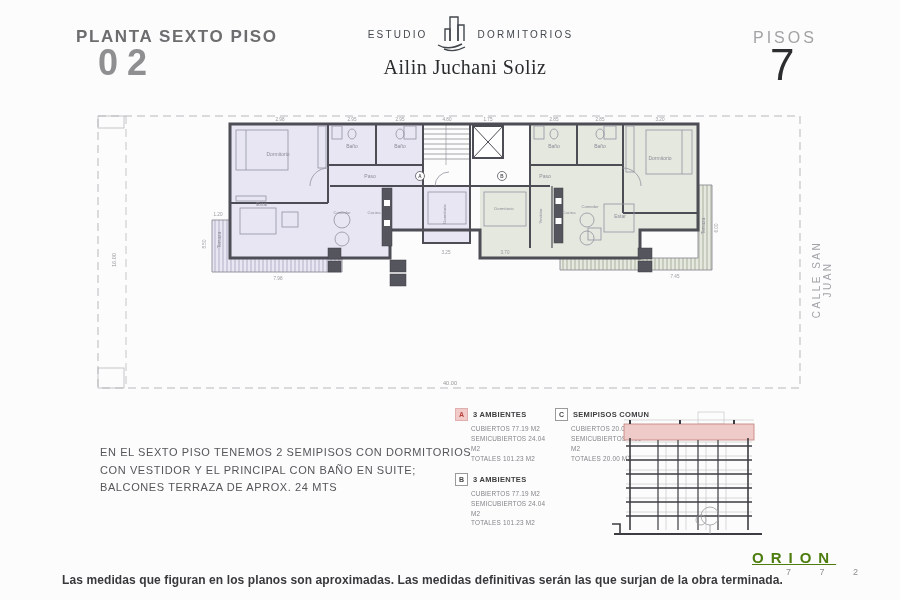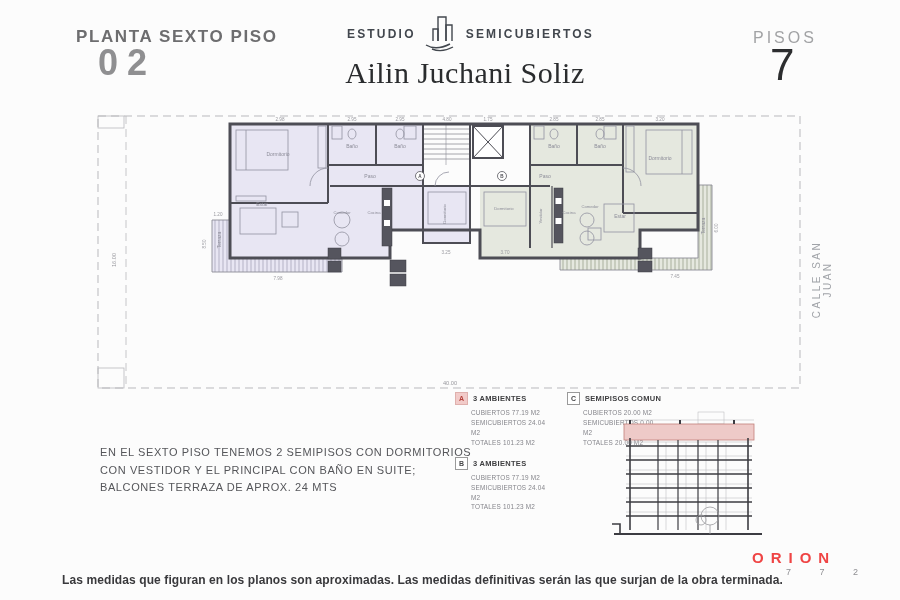--- a/index.html
+++ b/index.html
@@ -5,49 +5,49 @@
   html,body{margin:0;padding:0;}
   .stage{position:relative;width:900px;height:600px;background:#fcfcfc;overflow:hidden;
          font-family:"Liberation Sans",sans-serif;}
   
   .plan-label{position:absolute;left:76px;top:27px;font-size:17px;font-weight:bold;
               color:#6d6d6f;letter-spacing:1.6px;}
   .plan-number{position:absolute;left:98px;top:42px;font-size:36px;font-weight:bold;
                color:#8f8f91;letter-spacing:9px;}
   .brand{position:absolute;left:383px;top:10px;width:175px;height:48px;display:flex;
          align-items:center;justify-content:center;gap:4px;}
-  .brand-word{font-size:12px;font-weight:bold;letter-spacing:2.2px;color:#42474e;}
+  .brand-word{font-size:10px;font-weight:normal;letter-spacing:2.2px;color:#42474e;}
   .main-title{position:absolute;left:300px;top:56px;width:330px;text-align:center;
-              font-family:"Liberation Serif",serif;font-size:30px;color:#2a2c2e;letter-spacing:.5px;}
+              font-family:"Liberation Serif",serif;font-size:20px;color:#2a2c2e;letter-spacing:.5px;}
   .pisos-label{position:absolute;left:753px;top:29px;font-size:16px;color:#a2a3a5;letter-spacing:3px;}
   .pisos-number{position:absolute;left:770px;top:40px;font-size:44px;color:#2c2d2f;font-weight:500;}
   
   .plan-svg{position:absolute;left:90px;top:108px;}
   .street{position:absolute;left:762px;top:273px;width:110px;height:13px;text-align:center;
           transform:rotate(-90deg);font-size:10px;letter-spacing:2.5px;color:#a0a3a8;}
   
   .descr{position:absolute;left:100px;top:444px;font-size:11px;color:#55565a;
          letter-spacing:.6px;line-height:1.6;}
   
-  .legend{position:absolute;left:455px;top:392px;display:flex;gap:16px;}
+  .legend{position:absolute;left:455px;top:408px;display:flex;gap:4px;}
   .leg-col{width:96px;}
   .leg-item{margin-bottom:9px;}
   .leg-head{display:flex;align-items:center;gap:5px;}
   .chip{width:11px;height:11px;font-size:7px;font-weight:bold;display:flex;
         align-items:center;justify-content:center;flex:0 0 auto;}
   .chip-a{background:#f2cbc9;border:1px solid #dfb0ad;color:#b5423c;}
   .chip-plain{background:#ffffff;border:1px solid #9a9a9a;color:#48484a;}
   .leg-title{font-size:7.5px;font-weight:bold;color:#3e3e40;letter-spacing:.3px;}
   .leg-lines{margin:3px 0 0 16px;}
   .leg-line{font-size:6.4px;color:#84848a;line-height:1.55;letter-spacing:.2px;}
   
   .elev-svg{position:absolute;left:610px;top:408px;}
   
   .orion{position:absolute;left:752px;top:549px;font-size:15px;font-weight:bold;
-         letter-spacing:7px;color:#ef4444;}
+         letter-spacing:7px;color:#4d7c0f;text-decoration:underline;}
   .orion-sub{position:absolute;left:757px;top:567px;font-size:9px;color:#8f8f93;letter-spacing:13px;margin-left:29px;}
   .disclaimer{position:absolute;left:62px;top:573px;font-size:12px;color:#39393c;font-weight:600;
               letter-spacing:.1px;}
   
   text{font-family:"Liberation Sans",sans-serif;}
   .room-lbl{font-size:5px;fill:#8d8d99;}
   .room-lbl-sm{font-size:4.2px;fill:#8d8d99;}
   .dim{font-size:4.6px;fill:#9a9aa0;}
   .lot-dim{font-size:5.6px;fill:#97979d;}
   .marker-txt{font-size:4.6px;fill:#4c4c52;font-weight:bold;}
@@ -66,21 +66,21 @@
       <svg width="42" height="44" viewBox="0 0 42 44">
         <g fill="none" stroke="#42474e" stroke-width="1.4">
           <path d="M13,31 V19 h5 v12"></path>
           <path d="M18,31 V7 h8 v24"></path>
           <path d="M26,31 V15 h6 v16"></path>
           <path d="M6,35 Q16,41 30,34"></path>
           <path d="M12,39 Q22,43 33,37"></path>
         </g>
       </svg>
     </span>
-    <span class="brand-word">SEMICUBIERTOS</span>
+    <span class="brand-word">DORMITORIOS</span>
   </div>
 
   <div class="main-title">Ailin Juchani Soliz</div>
   <div class="pisos-label">PISOS</div>
   <div class="pisos-number">7</div>
 
   <svg class="plan-svg" width="724" height="290" viewBox="0 0 724 290">
     <defs>
       <pattern id="hatchA" width="4" height="4" patternUnits="userSpaceOnUse">
         <rect width="4" height="4" fill="#e8e6f3"></rect>

